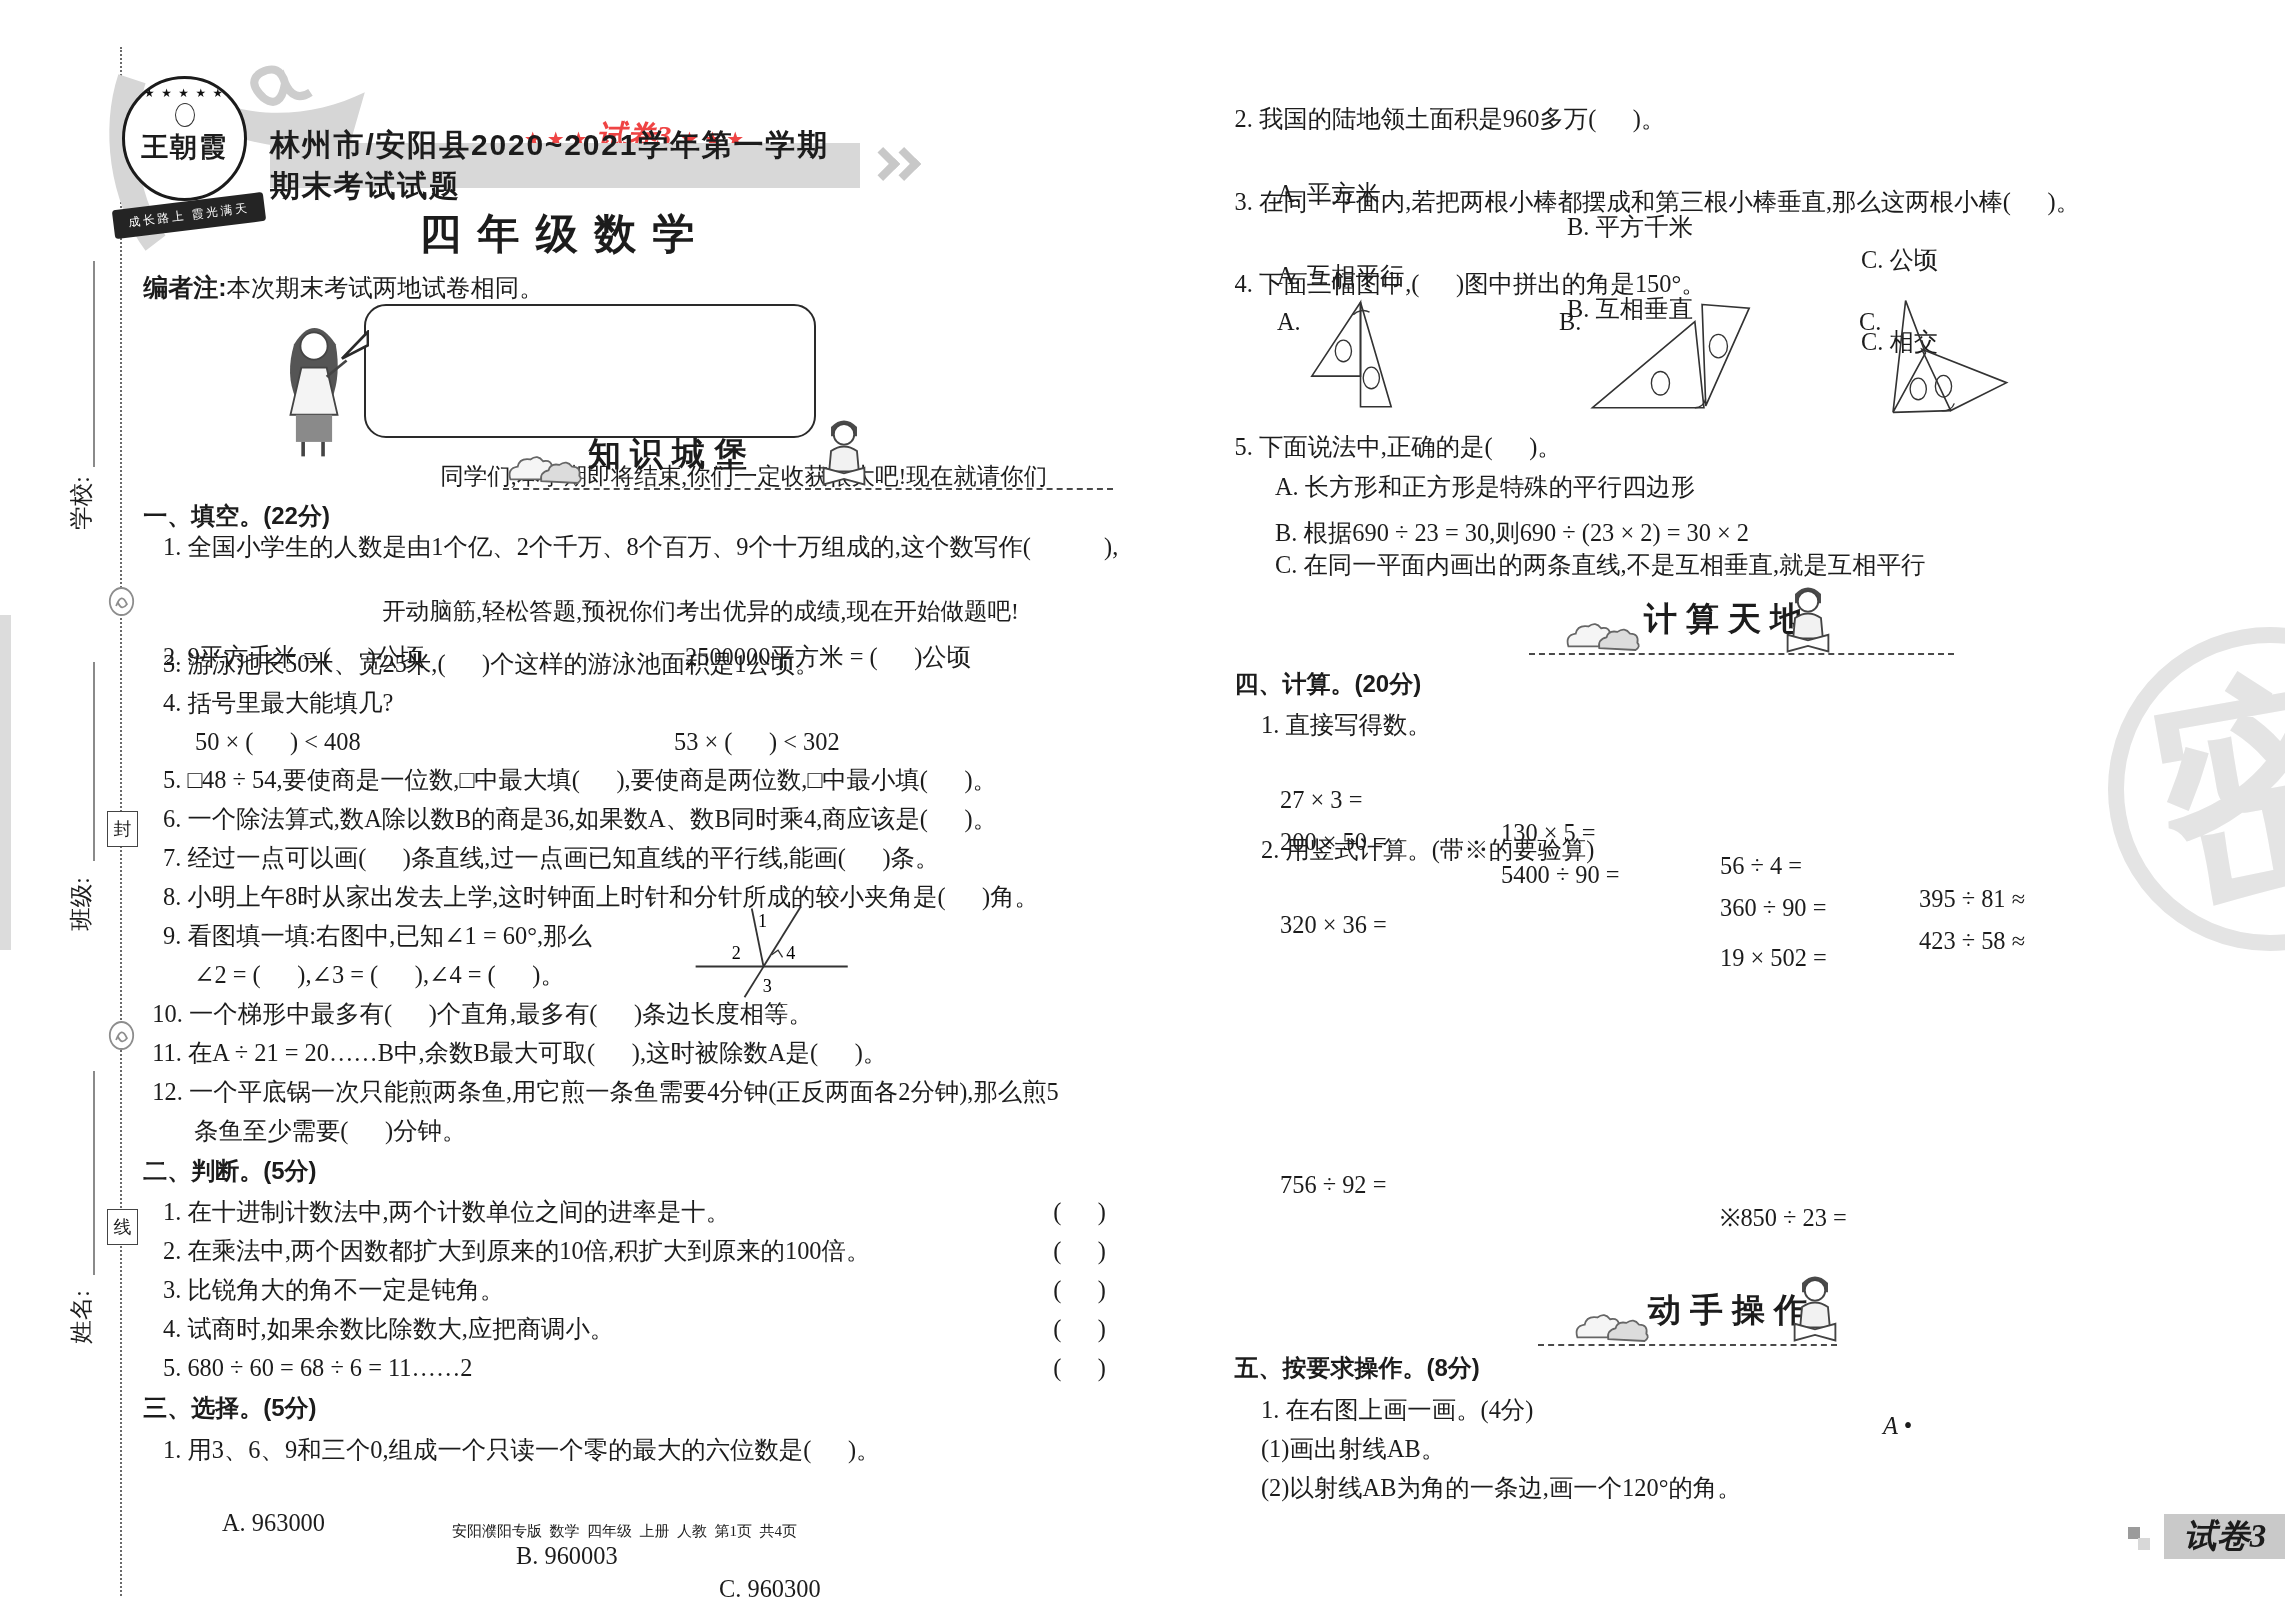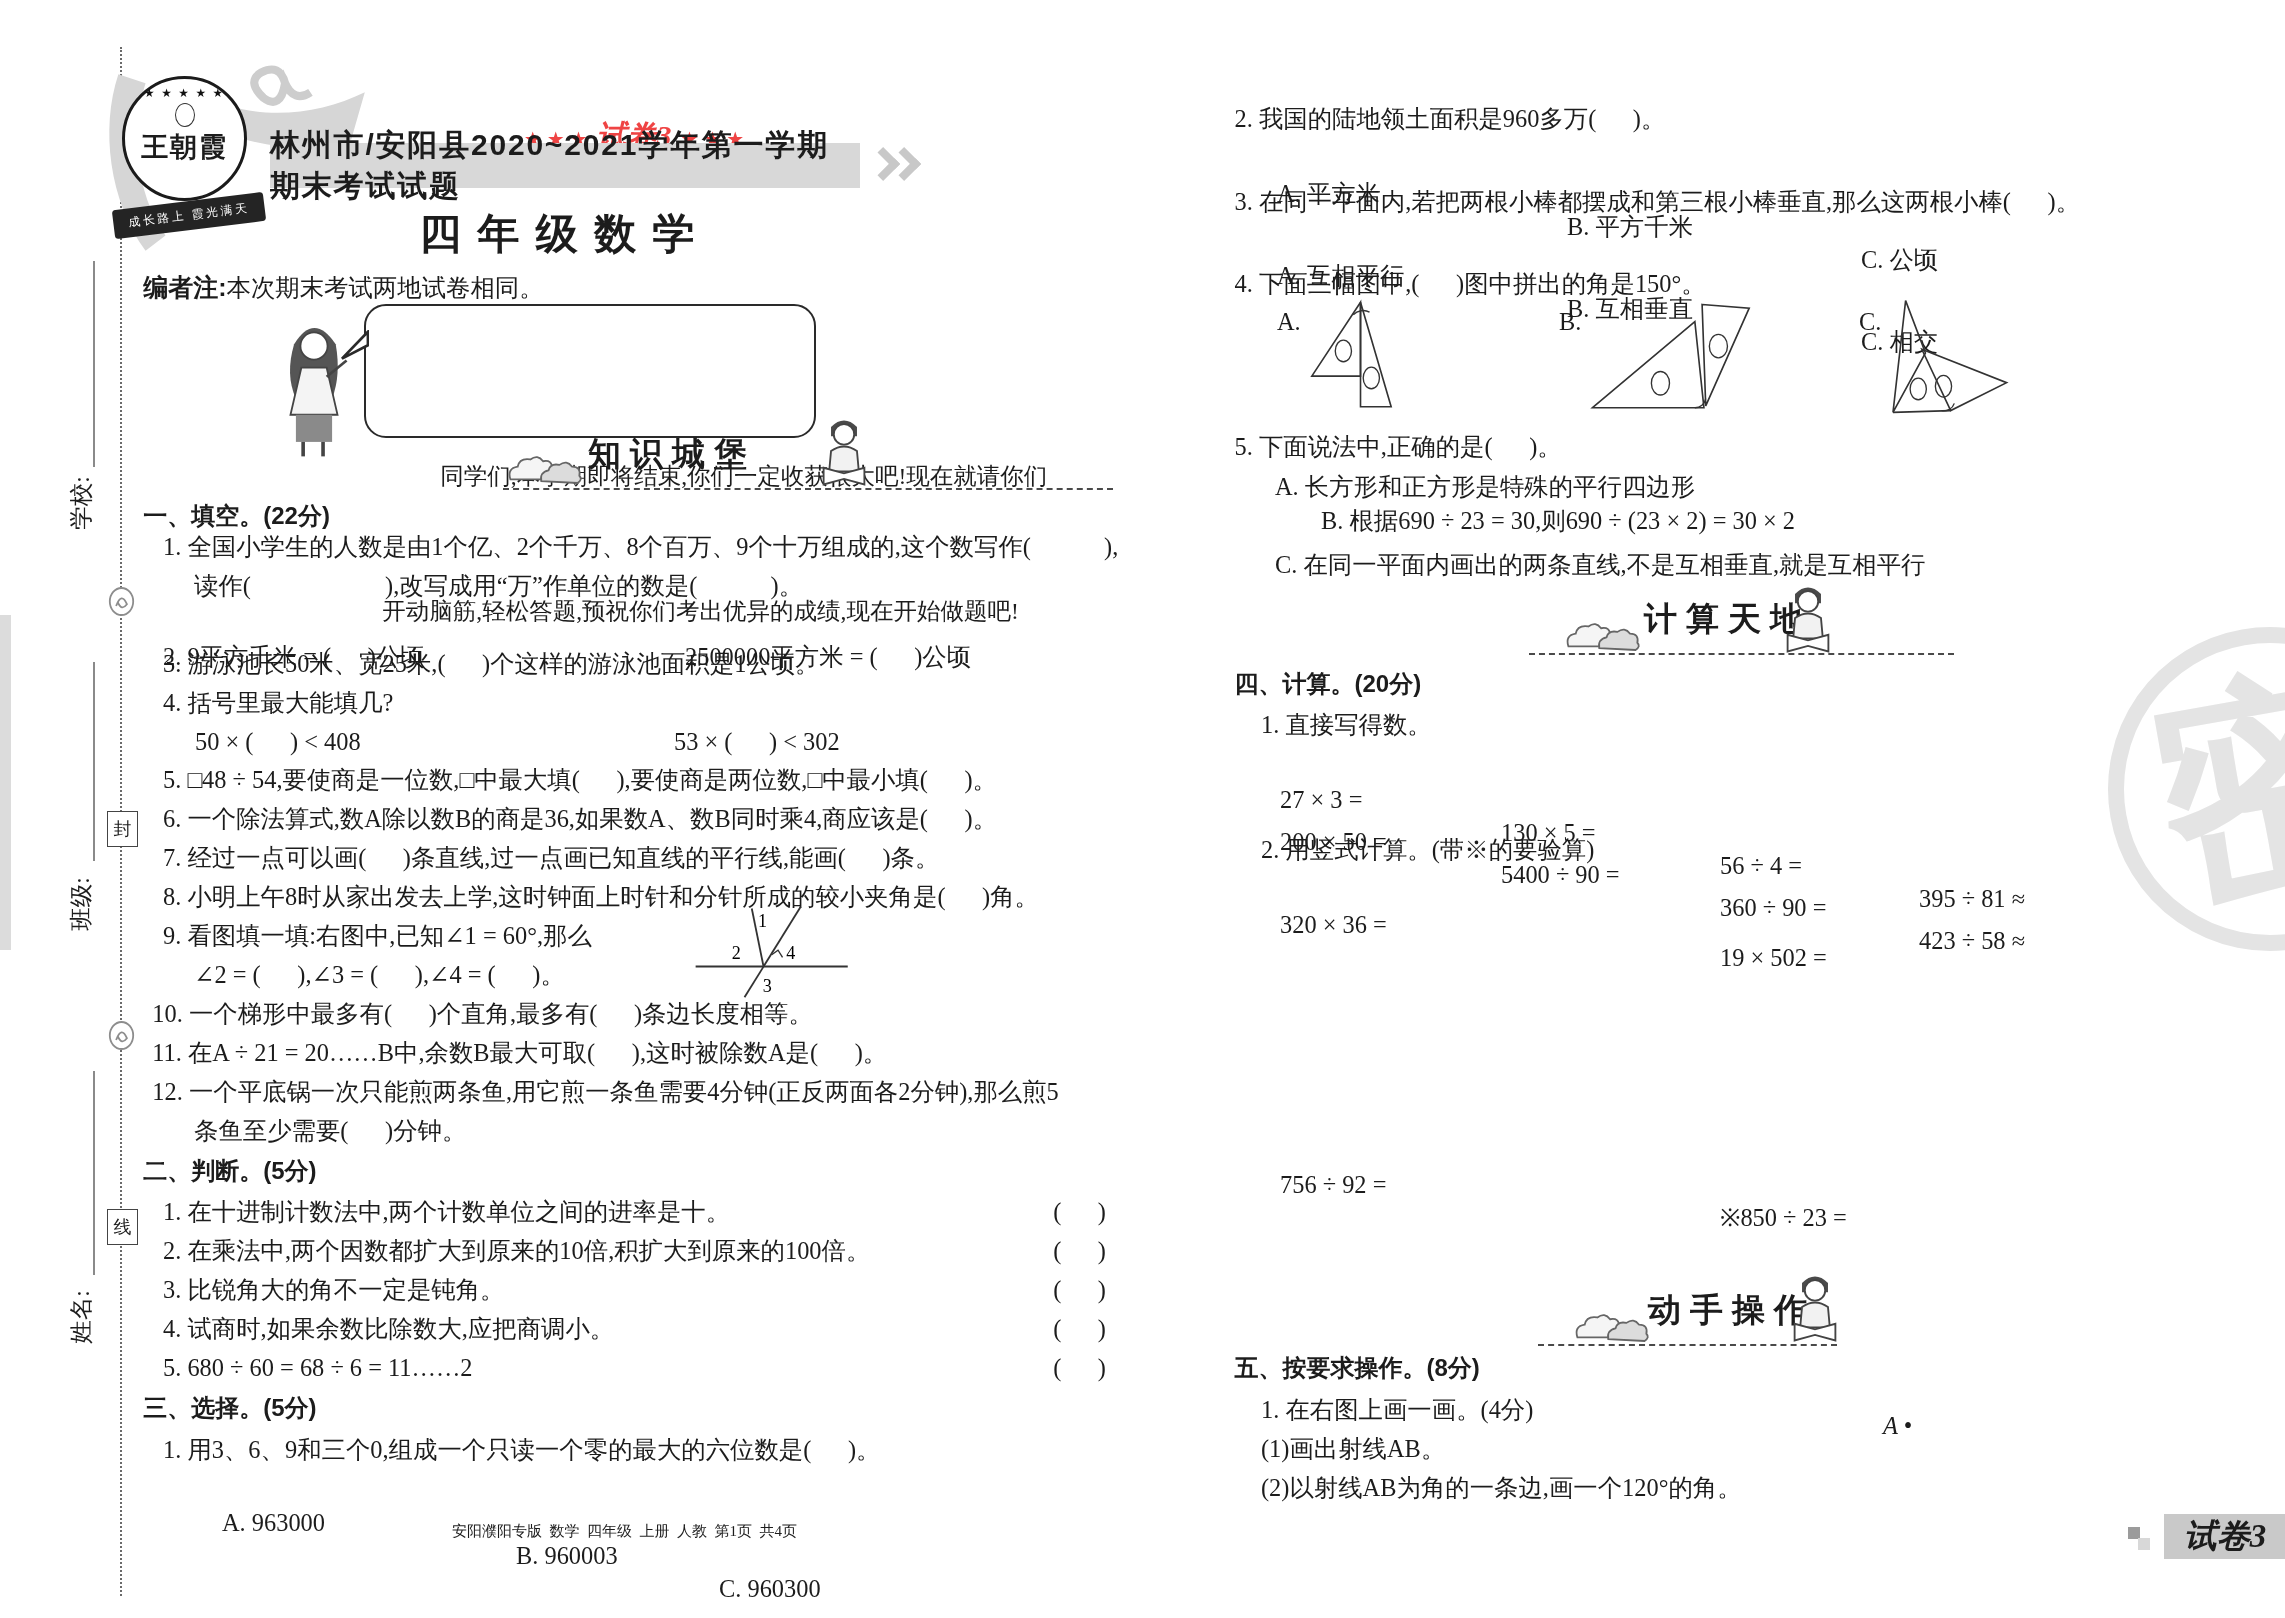--- a/index.html
+++ b/index.html
@@ -142,21 +142,20 @@
     <svg class="abs" style="left:680px;top:414px;" width="56" height="76" viewBox="0 0 60 82">
       <path d="M16 14 Q30 0 44 14 L44 24 L16 24 Z" fill="#4a4a4a"></path>
       <circle cx="30" cy="22" r="11" fill="#fff" stroke="#444" stroke-width="2"></circle>
       <path d="M16 40 Q30 30 44 40 L46 62 L14 62 Z" fill="#f2f2f2" stroke="#444" stroke-width="2"></path>
       <path d="M8 58 L30 64 L52 58 L52 76 L30 70 L8 76 Z" fill="#fff" stroke="#444" stroke-width="2"></path>
     </svg>
     <div class="dashed" style="left:367px;top:488px;width:610px;"></div>
 
     <div class="ln h" style="top:499px;left:7.2px;">一、填空。(22分)</div>
     <div class="ln" style="top:530px;left:27px;">1. 全国小学生的人数是由1个亿、2个千万、8个百万、9个十万组成的,这个数写作(            ),</div>
-    <div class="ln" style="top:569px;left:58px;">读作(                      ),改写成用“万”作单位的数是(            )。</div>
     <div class="ln" style="top:640px;left:27px;width:950px;"><span>2. 9平方千米 = (      )公顷</span><span class="opt" style="left:522px;">2500000平方米 = (      )公顷</span></div>
     <div class="ln" style="top:647px;left:27px;">3. 游泳池长50米、宽25米,(      )个这样的游泳池面积是1公顷。</div>
     <div class="ln" style="top:686px;left:27px;">4. 括号里最大能填几?</div>
     <div class="ln" style="top:725px;left:27px;width:950px;"><span class="opt" style="left:32px;">50 × (      ) &lt; 408</span><span class="opt" style="left:511px;">53 × (      ) &lt; 302</span></div>
     <div class="ln" style="top:763px;left:27px;">5. □48 ÷ 54,要使商是一位数,□中最大填(      ),要使商是两位数,□中最小填(      )。</div>
     <div class="ln" style="top:802px;left:27px;">6. 一个除法算式,数A除以数B的商是36,如果数A、数B同时乘4,商应该是(      )。</div>
     <div class="ln" style="top:841px;left:27px;">7. 经过一点可以画(      )条直线,过一点画已知直线的平行线,能画(      )条。</div>
     <div class="ln" style="top:880px;left:27px;">8. 小明上午8时从家出发去上学,这时钟面上时针和分针所成的较小夹角是(      )角。</div>
     <div class="ln" style="top:919px;left:27px;">9. 看图填一填:右图中,已知∠1 = 60°,那么</div>
     <div class="ln" style="top:958px;left:58px;">∠2 = (      ),∠3 = (      ),∠4 = (      )。</div>
@@ -232,21 +231,21 @@
       <polygon points="18,4 40,62 4,128" fill="none" stroke="#333" stroke-width="1.8"></polygon>
       <polygon points="36,58 130,95 68,126" fill="none" stroke="#333" stroke-width="1.8"></polygon>
       <line x1="4" y1="128" x2="68" y2="126" stroke="#333" stroke-width="1.8"></line>
       <ellipse cx="32" cy="102" rx="9" ry="12" fill="none" stroke="#333" stroke-width="1.5"></ellipse>
       <ellipse cx="60" cy="99" rx="9" ry="12" fill="none" stroke="#333" stroke-width="1.5"></ellipse>
       <path d="M58 126 A 12 12 0 0 0 72 118" fill="none" stroke="#333" stroke-width="1.5"></path>
     </svg>
 
     <div class="ln" style="top:430px;left:4.5px;">5. 下面说法中,正确的是(      )。</div>
     <div class="ln" style="top:470px;left:45px;">A. 长方形和正方形是特殊的平行四边形</div>
-    <div class="ln" style="top:504px;left:45px;margin-left:46px;">B. 根据690 ÷ 23 = 30,则690 ÷ (23 × 2) = 30 × 2</div>
+    <div class="ln" style="top:516px;left:45px;">B. 根据690 ÷ 23 = 30,则690 ÷ (23 × 2) = 30 × 2</div>
     <div class="ln" style="top:548px;left:45px;">C. 在同一平面内画出的两条直线,不是互相垂直,就是互相平行</div>
 
     <svg class="abs" style="left:333px;top:619px;" width="78" height="33" viewBox="0 0 86 36">
       <path d="M6 30 Q2 18 14 16 Q16 6 28 8 Q36 2 42 10 Q52 8 52 18 Q60 20 56 30 Z" fill="#f5f5f5" stroke="#666" stroke-width="2"></path>
       <path d="M40 32 Q38 22 48 20 Q50 12 60 14 Q68 8 74 16 Q84 16 82 26 Q86 30 80 34 Z" fill="#dcdcdc" stroke="#666" stroke-width="2"></path>
     </svg>
     <div class="sec-title" style="left:414px;top:597px;">计算天地</div>
     <svg class="abs" style="left:550px;top:581px;" width="56" height="76" viewBox="0 0 60 82">
       <path d="M16 14 Q30 0 44 14 L44 24 L16 24 Z" fill="#4a4a4a"></path>
       <circle cx="30" cy="22" r="11" fill="#fff" stroke="#444" stroke-width="2"></circle>

